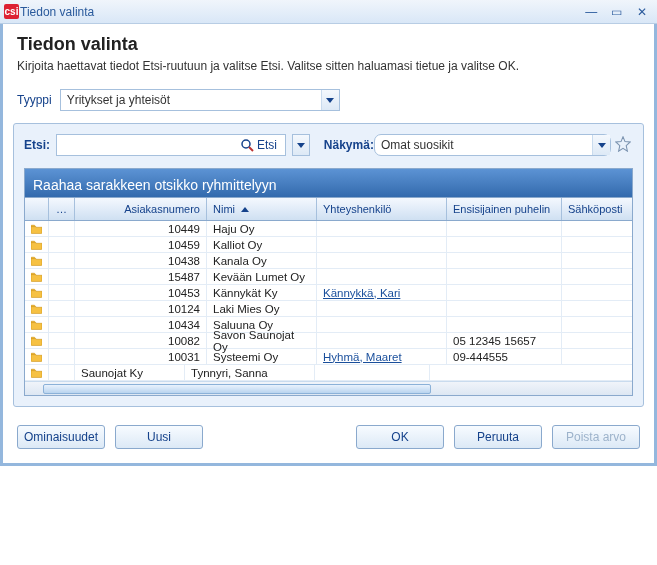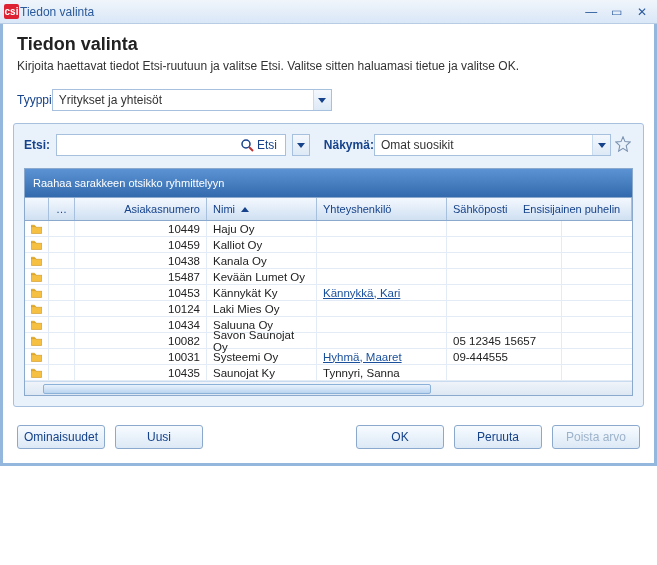--- a/index.html
+++ b/index.html
@@ -9,40 +9,40 @@
     border-bottom: 1px solid #b8cde4; display: flex; align-items: center;
     padding: 0 4px; color: #2a5a9c;
   }
   .titlebar .app-icon { width: 15px; height: 15px; background: #d23; border-radius: 2px; margin-right: 1px; display:inline-flex;align-items:center;justify-content:center;color:#fff;font-size:10px;font-weight:bold;}
   .titlebar .title-text { flex: 1; }
   .titlebar .win-controls span { display:inline-block; width:22px; text-align:center; color:#2a5a9c; cursor:pointer;}
   .outer { border: 3px solid #94b7dd; border-top: none; width: 657px; }
   .instructions { padding: 10px 14px 12px 14px; }
   .instructions h1 { margin: 0 0 4px 0; font-size: 18px; font-weight: bold; color: #222; }
   .instructions p { margin: 0; color: #333; font-size: 12px; }
-  .type-row { padding: 4px 14px 12px 14px; display:flex; align-items:center; gap:0; }
+  .type-row { padding: 4px 14px 12px 14px; display:flex; align-items:center; gap:8px; }
   .label { color:#15428b; font-weight: normal; }
   .dropdown { position:relative; display:inline-flex; align-items:center; border:1px solid #a6c0dd; height:22px; background:#fff; }
   .dropdown.type { width:280px; }
   .dropdown .val { flex:1; padding:0 6px; color:#333; }
   .dropdown .arrow { width:18px; height:100%; border-left:1px solid #c9dbee; display:flex;align-items:center;justify-content:center; background:linear-gradient(#f4f8fd,#dde9f6); }
   .arrow svg { display:block; }
   .body-panel { margin:0 10px 8px 10px; border:1px solid #a6c0dd; background: linear-gradient(#e9f1fb,#e9f1fb); padding:10px 10px; border-radius:3px; }
   .search-row { display:flex; align-items:center; margin-bottom:12px; }
   .search-group { display:flex; align-items:center; gap:6px; }
   .search-label { color:#15428b; font-weight:bold; }
   .search-box { display:flex; border:1px solid #a6c0dd; background:#fff; height:22px; width:230px; }
   .search-box input { flex:1; border:none; outline:none; padding:0 4px; font:inherit; }
   .search-box .etsi-btn { display:flex; align-items:center; gap:3px; padding:0 8px; cursor:pointer; color:#15428b; }
   .search-arrow-side { width:18px; height:22px; border:1px solid #a6c0dd; background:linear-gradient(#f4f8fd,#dde9f6); display:flex;align-items:center;justify-content:center; }
   .spacer { width:14px; }
-  .view-dd { width:240px; }
+  .view-dd { width:240px;border-radius:7px; }
   .star { width:18px; height:18px; color:#7a92af; margin-left:4px; cursor:pointer; }
   .grid { border:1px solid #8aa9cd; background:#fff; }
-  .grid-groupbar { height:28px; background: linear-gradient(#5c93d4,#336aad); color:#fff; font-size:11px; padding:8px 8px 0 8px; }
+  .grid-groupbar { height:28px; background: linear-gradient(#5c93d4,#336aad); color:#fff; font-size:14px; padding:8px 8px 0 8px; }
   .grid-head { display:flex; height:24px; background:linear-gradient(#f4f8fe,#cfe0f2); border-top:1px solid #8aa9cd; border-bottom:1px solid #8aa9cd; }
   .gcell { border-right:1px solid #a6c0dd; display:flex; align-items:center; padding:0 6px; color:#15428b; font-size:11px; position:relative; }
   .col-icon   { width:24px; padding:0; justify-content:center;}
   .col-dots   { width:26px; justify-content:center;}
   .col-asnum  { width:132px; justify-content:flex-end; }
   .col-nimi   { width:110px; }
   .col-yht    { width:130px; }
   .col-puh    { width:115px; }
   .col-email  { flex:1; border-right:none;}
   .sort-tri { margin-left:6px; }
@@ -141,22 +141,22 @@
         <div class="gcell col-icon"></div>
         <div class="gcell col-dots">…</div>
         <div class="gcell col-asnum">Asiakasnumero</div>
         <div class="gcell col-nimi">
           <span>Nimi</span>
           <svg class="sort-tri" width="8" height="5">
               <polygon points="4,0 8,5 0,5" fill="#15428b"></polygon>
             </svg>
         </div>
         <div class="gcell col-yht">Yhteyshenkilö</div>
+        <div class="gcell col-puh">Ensisijainen puhelin</div>
         <div class="gcell col-email">Sähköposti</div>
-        <div class="gcell col-puh">Ensisijainen puhelin</div>
       </div>
 
       <div class="grid-body" id="grid-body">
           <div class="row">
             <div class="rcell col-icon">
               <svg class="folder-icon" viewBox="0 0 16 13">
                 <path d="M0 2h5l2 2h9v8a1 1 0 0 1-1 1H1a1 1 0 0 1-1-1z" fill="#f6c143" stroke="#c98f12" stroke-width="0.8"></path>
                 <path d="M0 2a1 1 0 0 1 1-1h4l2 2H0z" fill="#f6c143" stroke="#c98f12" stroke-width="0.8"></path>
               </svg>
             </div>
@@ -284,21 +284,20 @@
             <div class="rcell col-email"></div>
           </div>
           <div class="row">
             <div class="rcell col-icon">
               <svg class="folder-icon" viewBox="0 0 16 13">
                 <path d="M0 2h5l2 2h9v8a1 1 0 0 1-1 1H1a1 1 0 0 1-1-1z" fill="#f6c143" stroke="#c98f12" stroke-width="0.8"></path>
                 <path d="M0 2a1 1 0 0 1 1-1h4l2 2H0z" fill="#f6c143" stroke="#c98f12" stroke-width="0.8"></path>
               </svg>
             </div>
             <div class="rcell col-dots"></div>
-            <div class="rcell col-asnum">10435</div>
             <div class="rcell col-nimi">Saunojat Ky</div>
             <div class="rcell col-yht">Tynnyri, Sanna</div>
             <div class="rcell col-puh"></div>
             <div class="rcell col-email"></div>
           </div>
         </div>
 
       <div class="grid-scroll">
         <div class="thumb"></div>
       </div>

